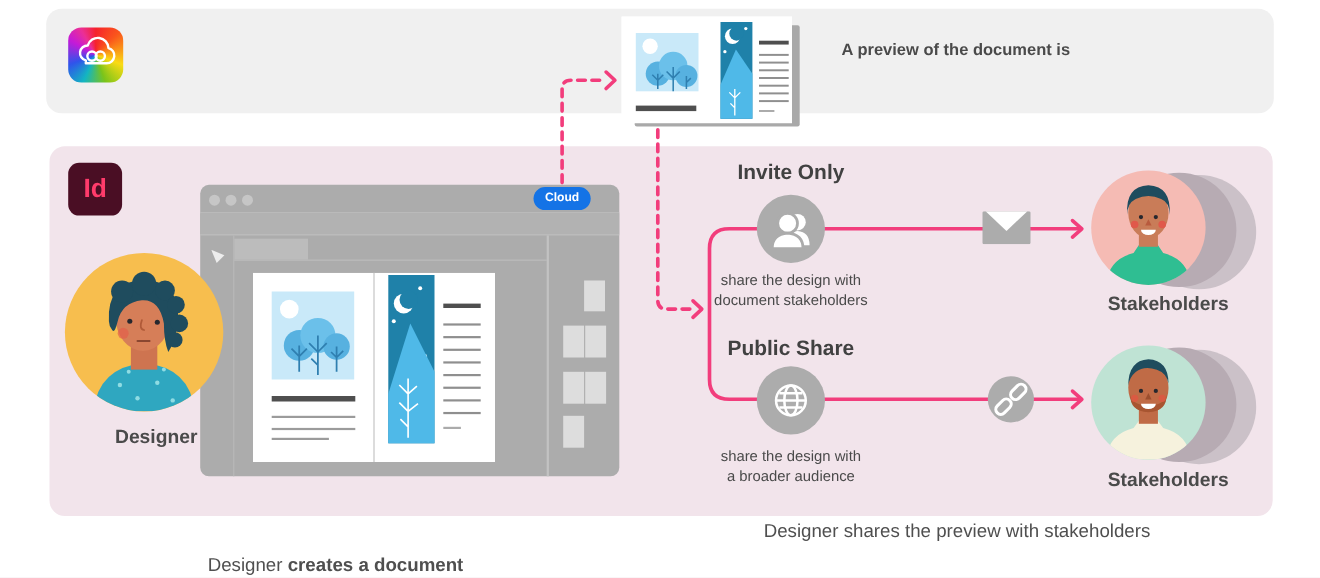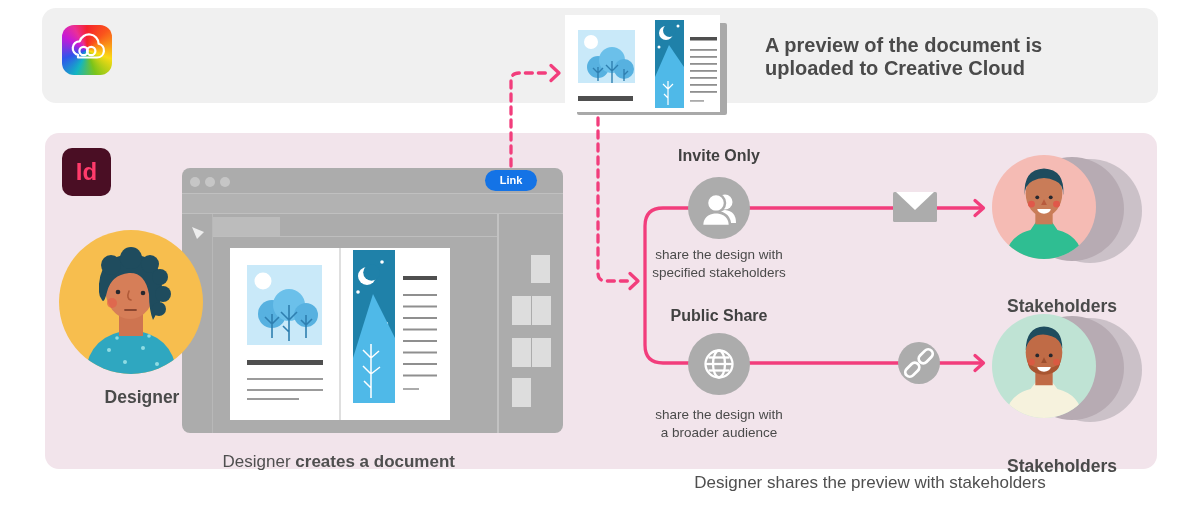--- a/index.html
+++ b/index.html
@@ -14,21 +14,21 @@
   
   .cc-logo { left: 62px; top: 25px; width: 50px; height: 50px; border-radius: 12px; z-index: 3;
     background: conic-gradient(from 0deg at 50% 50%, #f5222d 0deg, #fa541c 45deg, #fadb14 110deg, #7bc41a 160deg, #13b5c2 205deg, #2f54eb 250deg, #c41ad8 300deg, #eb2f96 330deg, #f5222d 360deg); }
   .cc-logo svg { position: absolute; left: 3px; top: 3px; }
   .id-logo { left: 62px; top: 148px; width: 49px; height: 48px; border-radius: 10px; background: #4A0E24; z-index: 3;
     color: #FF3B6B; font-size: 24px; font-weight: bold; line-height: 48px; text-align: center; }
 
   
   .preview-shadow { left: 577px; top: 23px; width: 150px; height: 92px; background: #A9A9A9; border-radius: 2px; z-index: 2; }
   .preview-card { left: 565px; top: 15px; width: 155px; height: 97px; background: #ffffff; z-index: 3; }
-  .header-text { left: 765px; top: 34px; width: 360px; color: #4A4A4A; font-size: 20px; font-weight: bold; line-height: 23px; z-index: 3; }
+  .header-text { left: 765px; top: 34px; width: 360px; color: #4A4A4A; font-size: 15px; font-weight: bold; line-height: 23px; z-index: 3; }
 
   
   .app-window { left: 182px; top: 168px; width: 381px; height: 265px; background: #ACACAC; border-radius: 8px; z-index: 2; }
   .win-dot { position: absolute; top: 9px; width: 10px; height: 10px; border-radius: 50%; background: #C6C6C6; }
   .share-btn { position: absolute; left: 303px; top: 2px; width: 52px; height: 21px; border-radius: 11px; background: #1473E6;
     color: #fff; font-size: 11px; font-weight: bold; text-align: center; line-height: 21px; border: none; cursor: pointer; }
   .win-sep { position: absolute; left: 0; width: 100%; height: 1px; background: #C0C0C0; }
   .win-menustrip { position: absolute; left: 0; top: 26px; width: 100%; height: 19px; background: #B2B2B2; }
   .win-tab { position: absolute; left: 31px; top: 49px; width: 67px; height: 19px; background: #BCBCBC; }
   .win-tabline { position: absolute; left: 31px; top: 68px; width: 284px; height: 1px; background: #BEBEBE; }
@@ -38,36 +38,36 @@
   .spread-wrap { position: absolute; left: 48px; top: 80px; width: 220px; height: 172px; }
   .cursor { position: absolute; left: 10px; top: 59px; }
 
   
   .designer-avatar { left: 59px; top: 230px; width: 144px; height: 144px; border-radius: 50%; background: #F7BE4E; overflow: hidden; z-index: 4; }
   .designer-label { left: 42px; top: 387px; width: 200px; text-align: center; color: #4A4A4A; font-size: 17.5px; font-weight: bold; z-index: 4; }
 
   .sh-far { width: 104px; height: 104px; border-radius: 50%; background: #CBC1C8; z-index: 3; }
   .sh-mid { width: 104px; height: 104px; border-radius: 50%; background: #B7ABB3; z-index: 4; }
   .stake-avatar { width: 104px; height: 104px; border-radius: 50%; overflow: hidden; z-index: 5; }
-  .stake-label { width: 200px; text-align: center; color: #4A4A4A; font-size: 17.5px; font-weight: bold; z-index: 5; margin-top: 30px; }
+  .stake-label { width: 200px; text-align: center; color: #4A4A4A; font-size: 17.5px; font-weight: bold; z-index: 5; }
 
   
   .node-circle { width: 62px; height: 62px; border-radius: 50%; background: #ACACAC; z-index: 5; }
-  .branch-title { width: 200px; text-align: center; color: #414141; font-size: 16px; font-weight: bold; z-index: 5; }
+  .branch-title { width: 200px; text-align: center; color: #414141; font-size: 19px; font-weight: bold; z-index: 5; }
   .branch-desc { width: 200px; text-align: center; color: #4A4A4A; font-size: 13.5px; line-height: 17.5px; z-index: 5; }
   .envelope { left: 893px; top: 192px; z-index: 5; }
   .link-circle { left: 898px; top: 342px; width: 42px; height: 42px; border-radius: 50%; background: #ACACAC; z-index: 5; }
 
   
   .overlay { left: 0; top: 0; width: 1200px; height: 525px; z-index: 4; pointer-events: none; }
 
   
   .caption { color: #4F4F4F; font-size: 17px; z-index: 2; }
   .caption b { font-weight: bold; }
-  .cap-left { left: 155px; top: 452px; width: 300px; text-align: right; }
+  .cap-left { left: 155px; top: 504px; width: 300px; text-align: center; }
   .cap-right { left: 670px; top: 472px; width: 400px; text-align: center; line-height: 22px; }
 </style>
 </head>
 <body>
 
 <div class="stage">
 
   <div class="abs top-bar"></div>
 
   <div class="abs cc-logo">
@@ -116,34 +116,33 @@
         <rect x="125" y="62" width="27" height="1.8"></rect>
           <rect x="125" y="69" width="27" height="1.8"></rect>
         <rect x="125" y="76" width="27" height="1.8"></rect>
       </g>
       <rect x="125" y="85" width="14" height="1.8" fill="#ABABAB"></rect>
     </svg>
   </div>
 
   <div class="abs header-text">
     <div>A preview of the document is</div>
-    <div>uploaded to Creative Cloud</div>
   </div>
 
   <div class="abs pink-panel"></div>
 
   <div class="abs id-logo">
     <span>Id</span>
   </div>
 
   <div class="abs app-window">
     <span class="win-dot" style="left:8px"></span>
     <span class="win-dot" style="left:23px"></span>
     <span class="win-dot" style="left:38px"></span>
-    <button class="share-btn">Link</button>
+    <button class="share-btn">Cloud</button>
     <div class="win-sep" style="top:25px"></div>
     <div class="win-menustrip"></div>
     <div class="win-sep" style="top:45px"></div>
     <div class="win-vdiv2"></div>
     <div class="win-tab"></div>
     <div class="win-tabline"></div>
     <div class="win-vdiv"></div>
     <div class="win-sq" style="left:349px;top:87px;width:19px;height:28px"></div>
     <div class="win-sq" style="left:330px;top:128px;width:19px;height:29px"></div>
     <div class="win-sq" style="left:350px;top:128px;width:19px;height:29px"></div>
@@ -244,21 +243,21 @@
   <div class="abs node-circle" style="left:688px;top:177px">
     <svg width="62" height="62" viewBox="0 0 62 62">
       <circle cx="37" cy="25" r="7.5" fill="#ffffff"></circle>
       <path d="M26 46 Q26 34 37 33 Q48 34 48 46 Z" fill="#ffffff"></path>
       <circle cx="28" cy="26" r="9" fill="#ffffff" stroke="#ACACAC" stroke-width="2.5"></circle>
       <path d="M14 49 Q14 36 28 35 Q42 36 42 49 Z" fill="#ffffff" stroke="#ACACAC" stroke-width="2.5"></path>
     </svg>
   </div>
   <div class="abs branch-desc" style="left:619px;top:246px">
     <div>share the design with</div>
-    <div>specified stakeholders</div>
+    <div>document stakeholders</div>
   </div>
 
   <div class="abs branch-title" style="left:619px;top:307px">Public Share</div>
   <div class="abs node-circle" style="left:688px;top:333px">
     <svg width="62" height="62" viewBox="0 0 62 62">
       <g stroke="#ffffff" stroke-width="2.3" fill="none">
         <circle cx="31" cy="31" r="13.5"></circle>
         <ellipse cx="31" cy="31" rx="6" ry="13.5"></ellipse>
         <line x1="17.5" y1="31" x2="44.5" y2="31"></line>
         <line x1="20.5" y1="24.5" x2="41.5" y2="24.5"></line>

